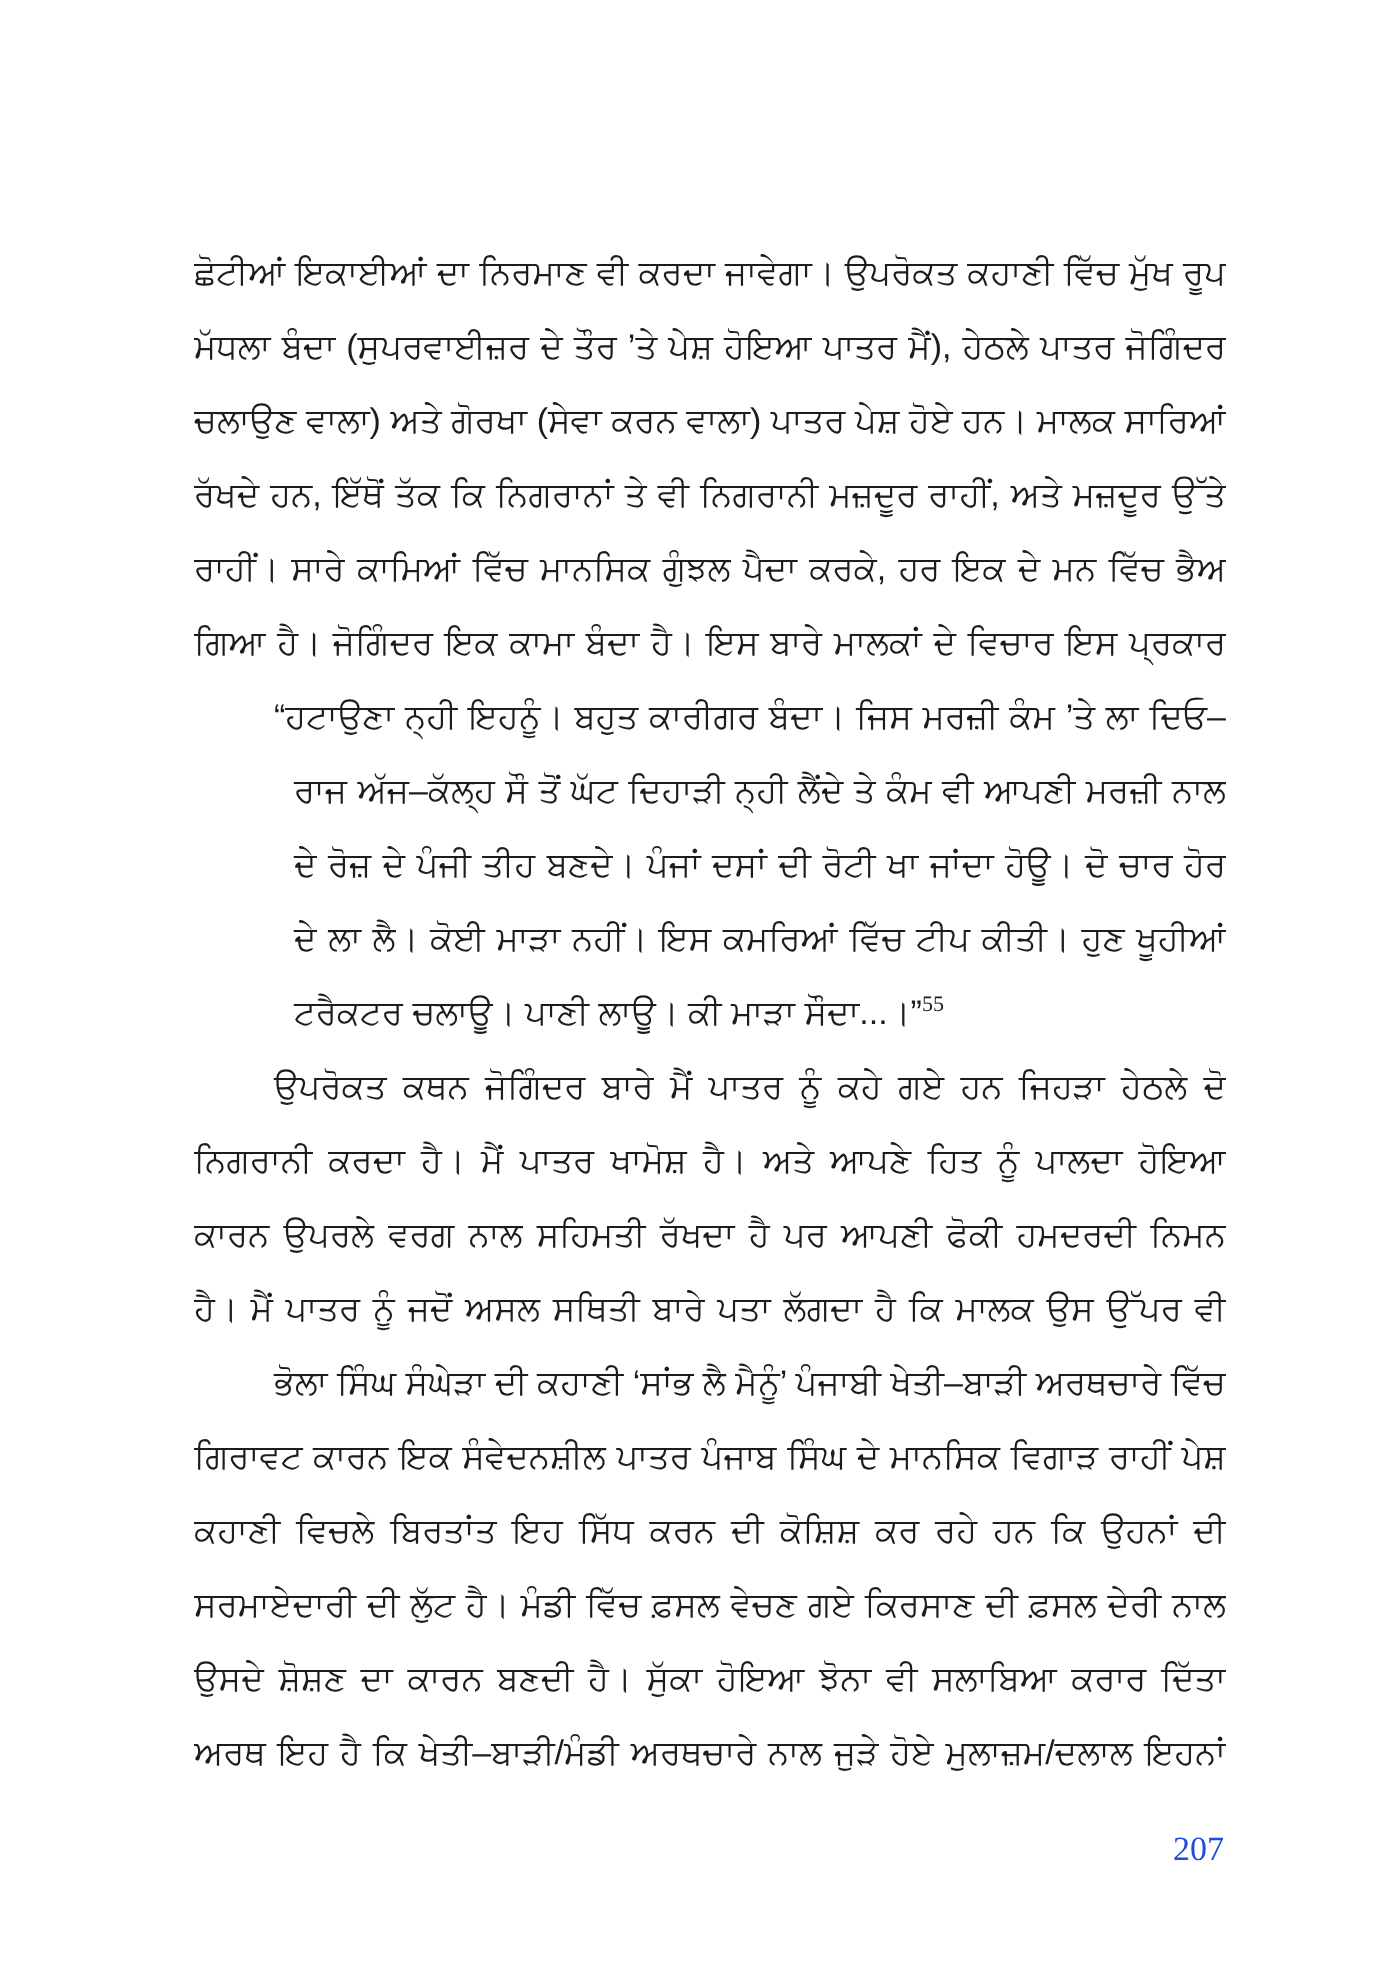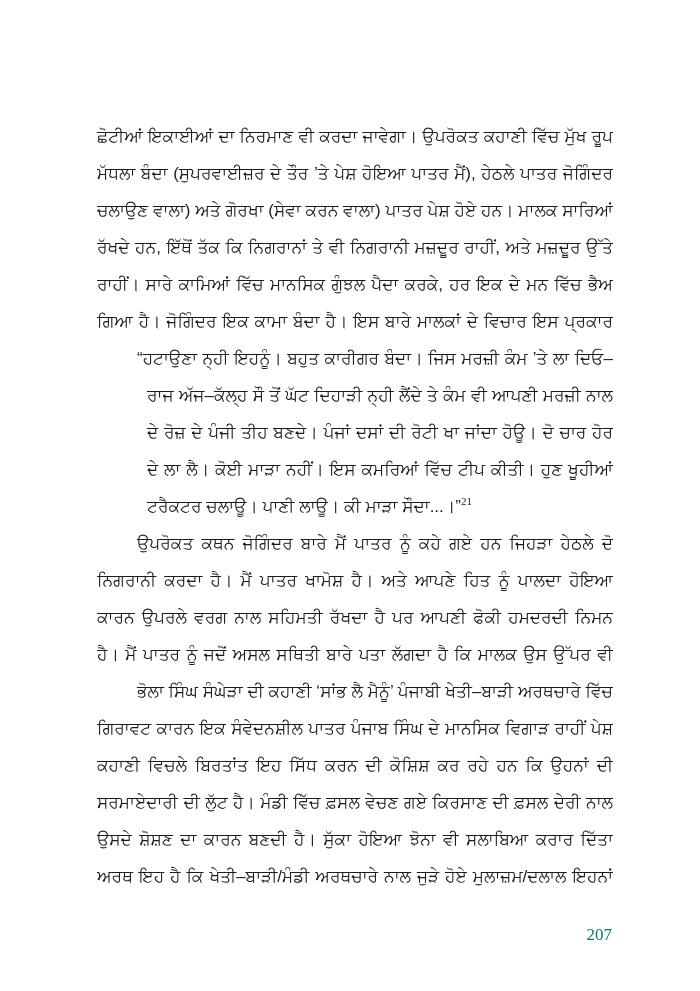--- a/index.html
+++ b/index.html
@@ -55,22 +55,21 @@
     line-height: 0;
     vertical-align: super;
     font-family: "Liberation Serif", serif;
   }
   .page-number {
     position: absolute;
     top: 915px;
     right: 88px;
     font-family: "Liberation Serif", serif;
     font-size: 17px;
-    color: #0f766e;
-    margin-top: 10px;
+    color: #1d4ed8;
   }
 </style>
 </head>
 <body>
 
 <div class="page">
 
   <div class="text-block">
 
     <div>
@@ -80,21 +79,21 @@
       <div class="line">ਰੱਖਦੇ ਹਨ, ਇੱਥੋਂ ਤੱਕ ਕਿ ਨਿਗਰਾਨਾਂ ਤੇ ਵੀ ਨਿਗਰਾਨੀ ਮਜ਼ਦੂਰ ਰਾਹੀਂ, ਅਤੇ ਮਜ਼ਦੂਰ ਉੱਤੇ ਨਿਗਰਾਨ</div>
       <div class="line">ਰਾਹੀਂ। ਸਾਰੇ ਕਾਮਿਆਂ ਵਿੱਚ ਮਾਨਸਿਕ ਗੁੰਝਲ ਪੈਦਾ ਕਰਕੇ, ਹਰ ਇਕ ਦੇ ਮਨ ਵਿੱਚ ਭੈਅ ਪੈਦਾ ਕੀਤਾ</div>
       <div class="line last">ਗਿਆ ਹੈ। ਜੋਗਿੰਦਰ ਇਕ ਕਾਮਾ ਬੰਦਾ ਹੈ। ਇਸ ਬਾਰੇ ਮਾਲਕਾਂ ਦੇ ਵਿਚਾਰ ਇਸ ਪ੍ਰਕਾਰ ਹਨ :</div>
     </div>
 
     <div class="quote-block">
       <div class="line q-first">“ਹਟਾਉਣਾ ਨ੍ਹੀ ਇਹਨੂੰ। ਬਹੁਤ ਕਾਰੀਗਰ ਬੰਦਾ। ਜਿਸ ਮਰਜ਼ੀ ਕੰਮ ’ਤੇ ਲਾ ਦਿਓ– ਪੂਰਾ ਬੰਦਾ।</div>
       <div class="line">ਰਾਜ ਅੱਜ–ਕੱਲ੍ਹ ਸੌ ਤੋਂ ਘੱਟ ਦਿਹਾੜੀ ਨ੍ਹੀ ਲੈਂਦੇ ਤੇ ਕੰਮ ਵੀ ਆਪਣੀ ਮਰਜ਼ੀ ਨਾਲ ਕਰਦੇ। ਇਸ</div>
       <div class="line">ਦੇ ਰੋਜ਼ ਦੇ ਪੰਜੀ ਤੀਹ ਬਣਦੇ। ਪੰਜਾਂ ਦਸਾਂ ਦੀ ਰੋਟੀ ਖਾ ਜਾਂਦਾ ਹੋਊ। ਦੋ ਚਾਰ ਹੋਰ ਉਪਰਲੇ ਖਰਚੇ</div>
       <div class="line">ਦੇ ਲਾ ਲੈ। ਕੋਈ ਮਾੜਾ ਨਹੀਂ। ਇਸ ਕਮਰਿਆਂ ਵਿੱਚ ਟੀਪ ਕੀਤੀ। ਹੁਣ ਖੂਹੀਆਂ ਦੀ ਕਰੂ।</div>
-      <div class="line last"><span>ਟਰੈਕਟਰ ਚਲਾਊ। ਪਾਣੀ ਲਾਊ। ਕੀ ਮਾੜਾ ਸੌਦਾ...।”</span><sup>21</sup></div>
+      <div class="line last"><span>ਟਰੈਕਟਰ ਚਲਾਊ। ਪਾਣੀ ਲਾਊ। ਕੀ ਮਾੜਾ ਸੌਦਾ...।”</span><sup>55</sup></div>
     </div>
 
     <div>
       <div class="line indent-first">ਉਪਰੋਕਤ ਕਥਨ ਜੋਗਿੰਦਰ ਬਾਰੇ ਮੈਂ ਪਾਤਰ ਨੂੰ ਕਹੇ ਗਏ ਹਨ ਜਿਹੜਾ ਹੇਠਲੇ ਦੋ ਕਾਮਿਆਂ ਤੇ</div>
       <div class="line">ਨਿਗਰਾਨੀ ਕਰਦਾ ਹੈ। ਮੈਂ ਪਾਤਰ ਖਾਮੋਸ਼ ਹੈ। ਅਤੇ ਆਪਣੇ ਹਿਤ ਨੂੰ ਪਾਲਦਾ ਹੋਇਆ ਆਰਥਿਕ ਹਿਤਾਂ</div>
       <div class="line">ਕਾਰਨ ਉਪਰਲੇ ਵਰਗ ਨਾਲ ਸਹਿਮਤੀ ਰੱਖਦਾ ਹੈ ਪਰ ਆਪਣੀ ਫੋਕੀ ਹਮਦਰਦੀ ਨਿਮਨ ਵਰਗ ਨਾਲ ਰੱਖਦਾ</div>
       <div class="line">ਹੈ। ਮੈਂ ਪਾਤਰ ਨੂੰ ਜਦੋਂ ਅਸਲ ਸਥਿਤੀ ਬਾਰੇ ਪਤਾ ਲੱਗਦਾ ਹੈ ਕਿ ਮਾਲਕ ਉਸ ਉੱਪਰ ਵੀ ਨਿਗਰਾਨੀ ਰੱਖਦੇ</div>
     </div>
 
     <div>

